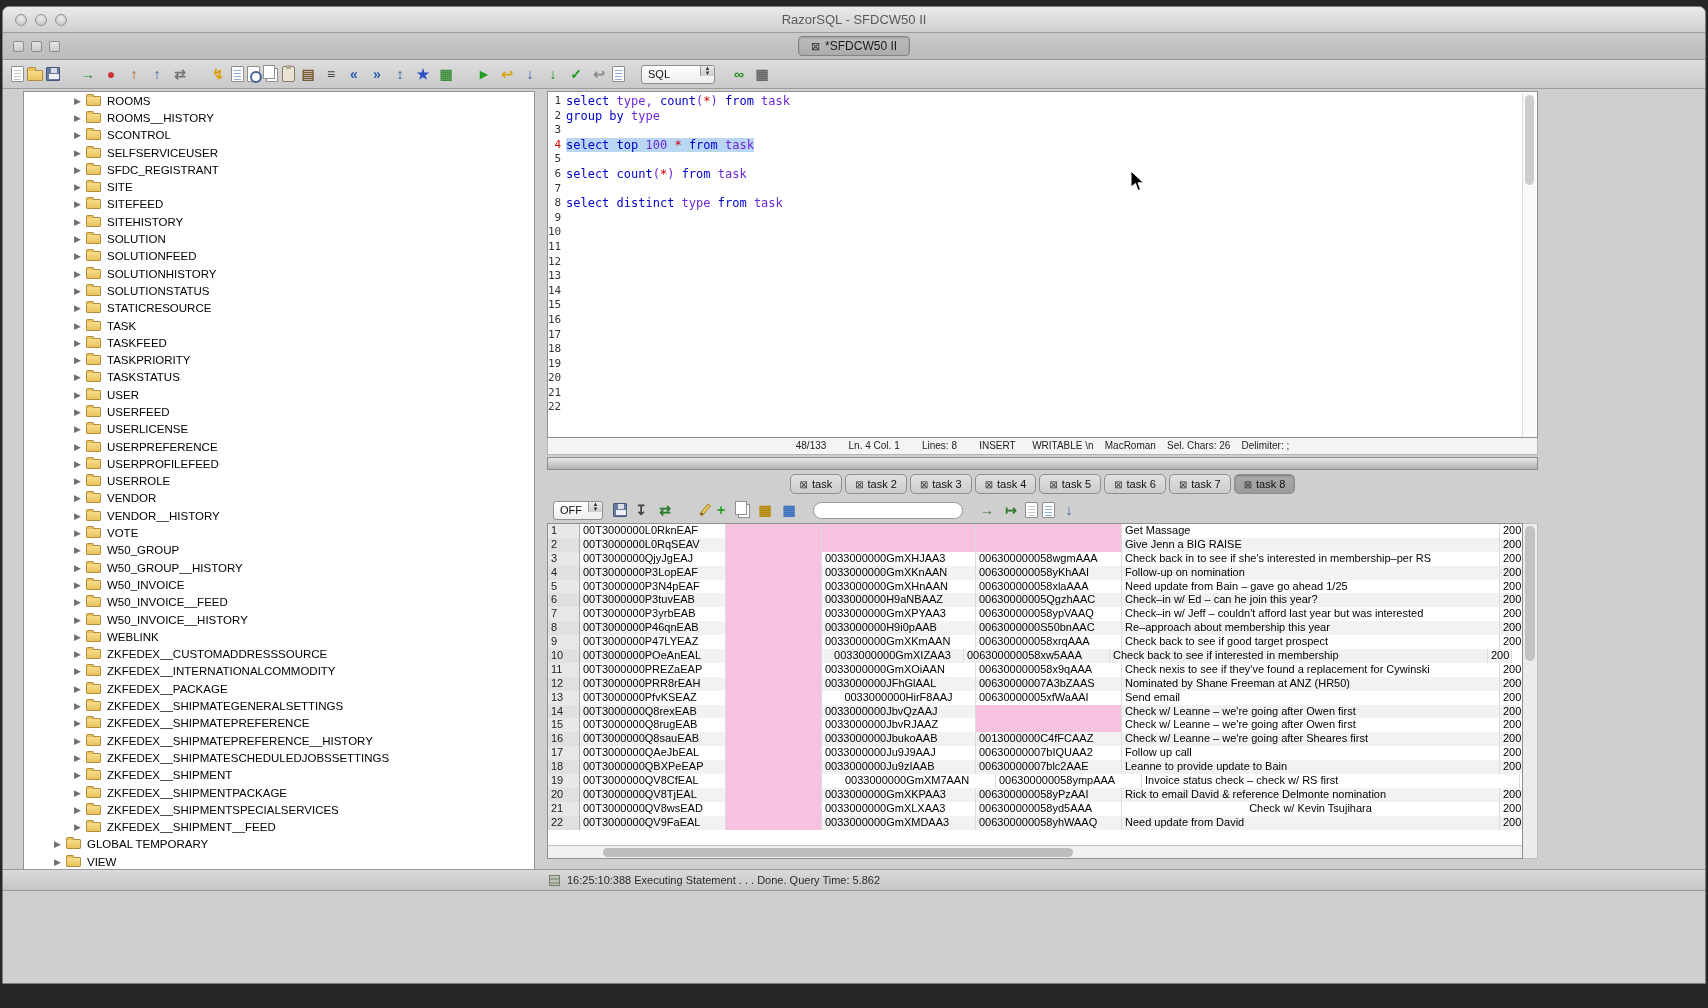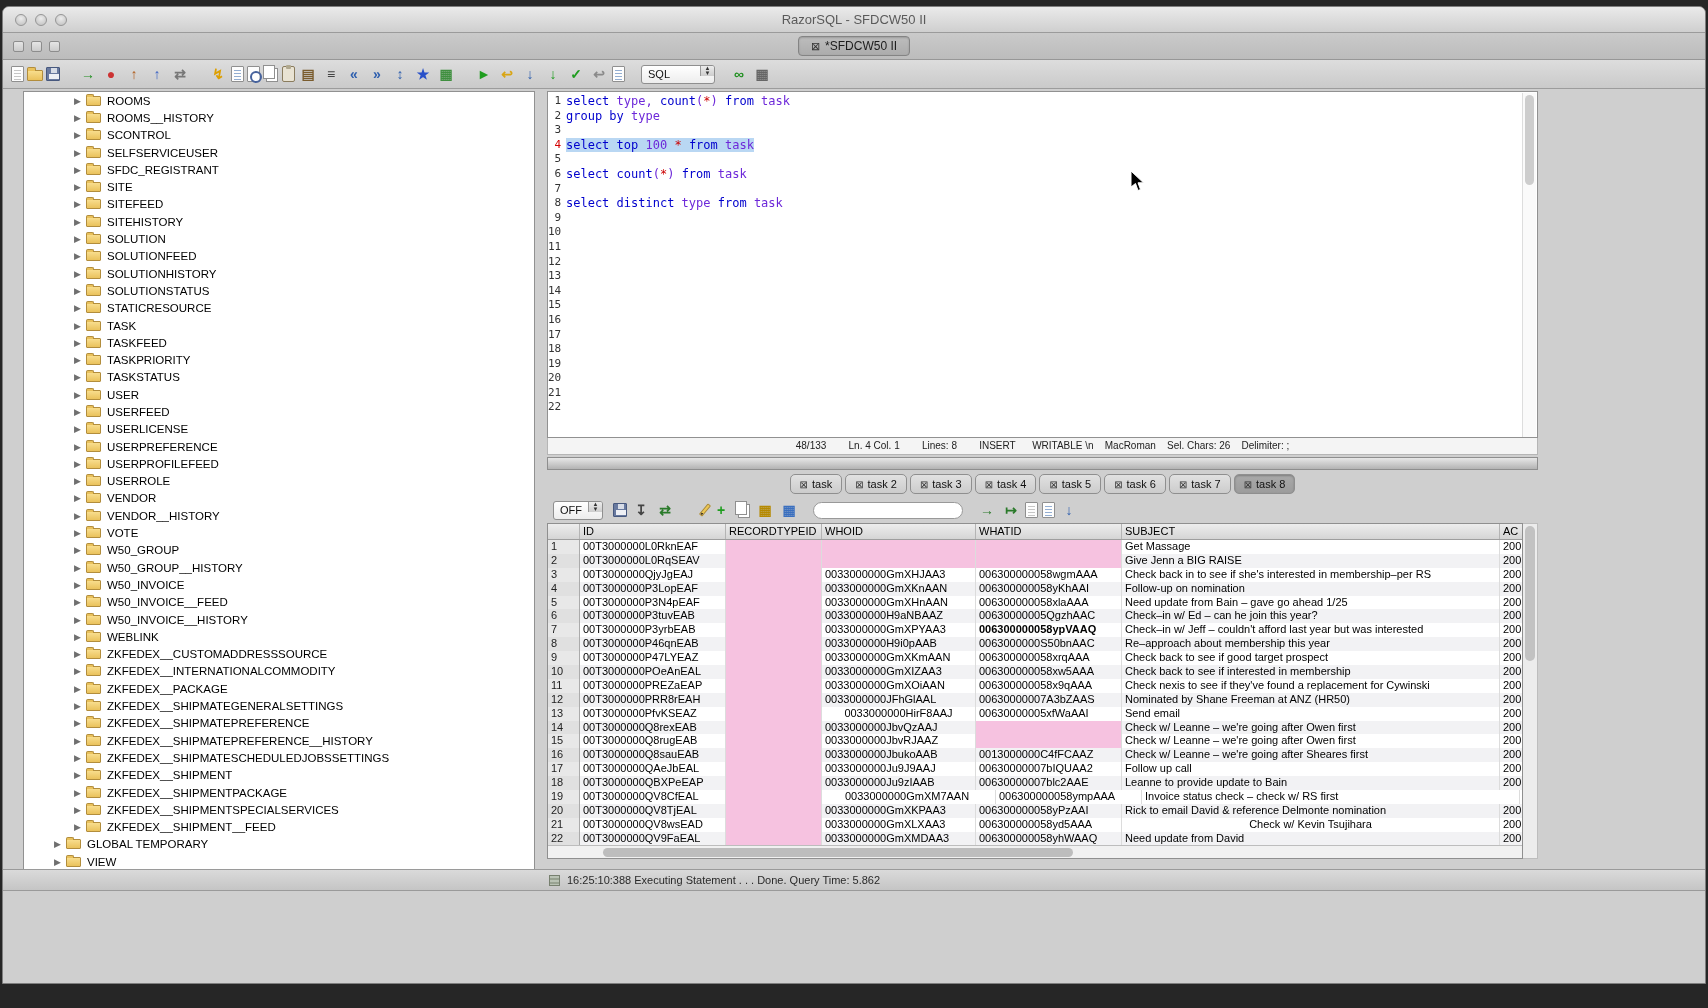--- a/index.html
+++ b/index.html
@@ -478,29 +478,20 @@
       <input id="rsearch" value="" style="">
       <div class="icon-run">
           <span class="tb-icon" style="color: rgb(42, 122, 42);">→</span>
           <span class="tb-icon" style="color: rgb(42, 122, 42);">↦</span>
           <span class="tb-icon k-page"></span>
           <span class="tb-icon k-page-lines"></span>
           <span class="tb-icon" style="color: rgb(46, 95, 174);">↓</span>
         </div>
     </div>
     <div id="grid">
-      <div class="grid-header">
-          <div class="gh-cell" style="width: 32px;"></div>
-          <div class="gh-cell" style="width: 146px;">ID</div>
-          <div class="gh-cell" style="width: 96px;">RECORDTYPEID</div>
-          <div class="gh-cell" style="width: 154px;">WHOID</div>
-          <div class="gh-cell" style="width: 146px;">WHATID</div>
-          <div class="gh-cell" style="width: 378px;">SUBJECT</div>
-          <div class="gh-cell" style="width: 24px;">AC</div>
-        </div>
       <div>
           <div class="grid-row">
             <div class="cell rn" style="width: 32px;">1</div>
             <div class="cell" style="width: 146px;">00T3000000L0RknEAF</div>
             <div class="cell nullc" style="width: 96px;"></div>
             <div class="cell nullc" style="width: 154px;"></div>
             <div class="cell nullc" style="width: 146px;"></div>
             <div class="cell" style="width: 378px;">Get Massage</div>
             <div class="cell" style="width: 24px;">200</div>
           </div>
@@ -547,21 +538,21 @@
             <div class="cell" style="width: 154px;">0033000000H9aNBAAZ</div>
             <div class="cell" style="width: 146px;">00630000005QgzhAAC</div>
             <div class="cell" style="width: 378px;">Check–in w/ Ed – can he join this year?</div>
             <div class="cell" style="width: 24px;">200</div>
           </div>
           <div class="grid-row">
             <div class="cell rn" style="width: 32px;">7</div>
             <div class="cell" style="width: 146px;">00T3000000P3yrbEAB</div>
             <div class="cell nullc" style="width: 96px;"></div>
             <div class="cell" style="width: 154px;">0033000000GmXPYAA3</div>
-            <div class="cell" style="width: 146px; font-weight: bold;">006300000058ypVAAQ</div>
+            <div class="cell" style="width: 146px;">006300000058ypVAAQ</div>
             <div class="cell" style="width: 378px;">Check–in w/ Jeff – couldn't afford last year but was interested</div>
             <div class="cell" style="width: 24px;">200</div>
           </div>
           <div class="grid-row even">
             <div class="cell rn" style="width: 32px;">8</div>
             <div class="cell" style="width: 146px;">00T3000000P46qnEAB</div>
             <div class="cell nullc" style="width: 96px;"></div>
             <div class="cell" style="width: 154px;">0033000000H9i0pAAB</div>
             <div class="cell" style="width: 146px;">0063000000S50bnAAC</div>
             <div class="cell" style="width: 378px;">Re–approach about membership this year</div>
@@ -573,21 +564,21 @@
             <div class="cell nullc" style="width: 96px;"></div>
             <div class="cell" style="width: 154px;">0033000000GmXKmAAN</div>
             <div class="cell" style="width: 146px;">006300000058xrqAAA</div>
             <div class="cell" style="width: 378px;">Check back to see if good target prospect</div>
             <div class="cell" style="width: 24px;">200</div>
           </div>
           <div class="grid-row even">
             <div class="cell rn" style="width: 32px;">10</div>
             <div class="cell" style="width: 146px;">00T3000000POeAnEAL</div>
             <div class="cell nullc" style="width: 96px;"></div>
-            <div class="cell" style="width: 154px;">0033000000GmXIZAA3</div>
+            <div class="cell" style="width: 142px; text-align: center;">0033000000GmXIZAA3</div>
             <div class="cell" style="width: 146px;">006300000058xw5AAA</div>
             <div class="cell" style="width: 378px;">Check back to see if interested in membership</div>
             <div class="cell" style="width: 24px;">200</div>
           </div>
           <div class="grid-row">
             <div class="cell rn" style="width: 32px;">11</div>
             <div class="cell" style="width: 146px;">00T3000000PREZaEAP</div>
             <div class="cell nullc" style="width: 96px;"></div>
             <div class="cell" style="width: 154px;">0033000000GmXOiAAN</div>
             <div class="cell" style="width: 146px;">006300000058x9qAAA</div>

